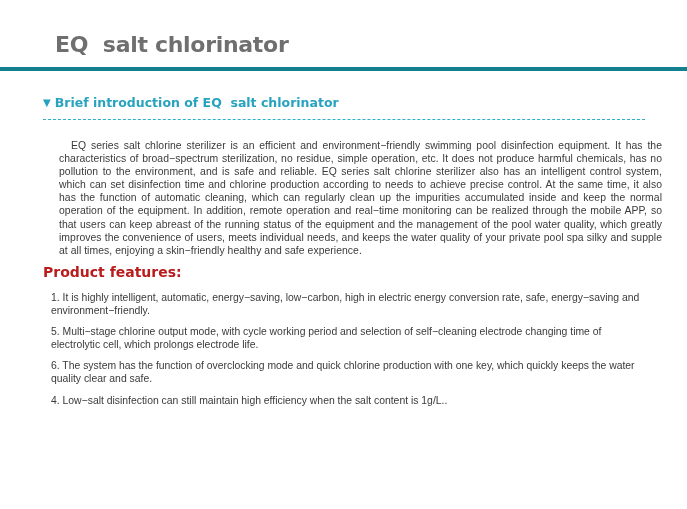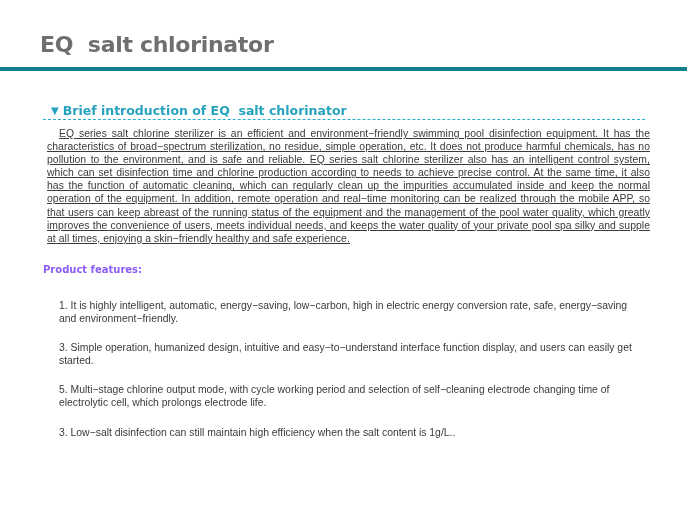--- a/index.html
+++ b/index.html
@@ -10,21 +10,21 @@
   body {
     width: 687px;
     height: 509px;
     position: relative;
     overflow: hidden;
     font-family: "Liberation Sans", sans-serif;
     color: #3c3c3c;
   }
   .page-title {
     position: absolute;
-    left: 40px;
+    left: 55px;
     top: 32px;
     font-family: "DejaVu Sans", sans-serif;
     font-weight: bold;
     font-size: 22px;
     color: #6f6f6f;
     letter-spacing: -0.3px;
     white-space: pre;
     margin: 0;
   }
   .title-rule {
@@ -37,21 +37,21 @@
   }
   .section-heading {
     position: absolute;
     left: 43px;
     top: 95px;
     font-family: "DejaVu Sans", sans-serif;
     font-weight: bold;
     font-size: 12.5px;
     color: #27a3bf;
     white-space: pre;
-    margin: 8px;
+    margin: 0;
   }
   .section-heading .tri {
     font-size: 10px;
     margin-right: 4px;
     position: relative;
     top: -1px;
   }
   .dashed-rule {
     position: absolute;
     left: 43px;
@@ -63,62 +63,61 @@
   .intro {
     position: absolute;
     left: 43px;
     top: 123px;
     width: 603px;
     font-size: 10.4px;
     line-height: 13.1px;
     color: #3a3a3a;
     text-align: justify;
     text-indent: 12px;
-    margin: 4px;
+    margin: 16px;
     letter-spacing: 0.05px;
-    text-decoration: underline;
   }
   .features-heading {
     position: absolute;
     left: 43px;
     top: 264px;
     font-family: "DejaVu Sans", sans-serif;
     font-weight: bold;
-    font-size: 10px;
-    color: #8b5cf6;
+    font-size: 14px;
+    color: #b91c1c;
     margin: 0;
   }
   .features-list {
     position: absolute;
     left: 43px;
     top: 283px;
     width: 610px;
     margin: 0;
     padding: 0;
     list-style: none;
     font-size: 10.4px;
     line-height: 13.1px;
     color: #3a3a3a;
   }
   .features-list li {
-    margin: 16px;
+    margin: 8px;
     padding: 0;
   }
 </style>
 </head>
 <body>
 
 <h1 class="page-title">EQ  salt chlorinator</h1>
 <div class="title-rule"></div>
 
 <h2 class="section-heading"><span class="tri">▼</span><span>Brief introduction of EQ  salt chlorinator</span></h2>
 <div class="dashed-rule"></div>
 
 <p class="intro">EQ series salt chlorine sterilizer is an efficient and environment−friendly swimming pool disinfection equipment. It has the characteristics of broad−spectrum sterilization, no residue, simple operation, etc. It does not produce harmful chemicals, has no pollution to the environment, and is safe and reliable. EQ series salt chlorine sterilizer also has an intelligent control system, which can set disinfection time and chlorine production according to needs to achieve precise control. At the same time, it also has the function of automatic cleaning, which can regularly clean up the impurities accumulated inside and keep the normal operation of the equipment. In addition, remote operation and real−time monitoring can be realized through the mobile APP, so that users can keep abreast of the running status of the equipment and the management of the pool water quality, which greatly improves the convenience of users, meets individual needs, and keeps the water quality of your private pool spa silky and supple at all times, enjoying a skin−friendly healthy and safe experience.</p>
 
 <h3 class="features-heading">Product features:</h3>
 
 <ul class="features-list">
   <li>1. It is highly intelligent, automatic, energy−saving, low−carbon, high in electric energy conversion rate, safe, energy−saving and environment−friendly.</li>
-  <li>3. Simple operation, humanized design, intuitive and easy−to−understand interface function display, and users can easily get started.</li>
   <li>5. Multi−stage chlorine output mode, with cycle working period and selection of self−cleaning electrode changing time of electrolytic cell, which prolongs electrode life.</li>
-  <li>3. Low−salt disinfection can still maintain high efficiency when the salt content is 1g/L..</li>
+  <li>6. The system has the function of overclocking mode and quick chlorine production with one key, which quickly keeps the water quality clear and safe.</li>
+  <li>4. Low−salt disinfection can still maintain high efficiency when the salt content is 1g/L..</li>
 </ul>
 
 </body></html>

